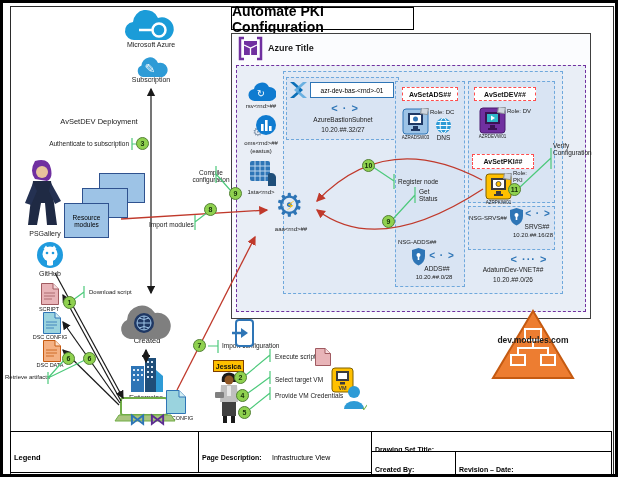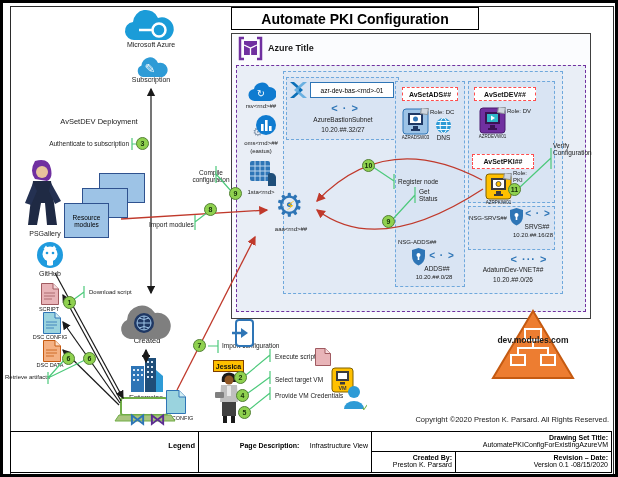--- a/index.html
+++ b/index.html
@@ -12,35 +12,35 @@
   .rt{text-align:right;}
   .b{font-weight:bold;}
   .f45{font-size:4.5px;} .f55{font-size:5.5px;} .f6{font-size:6px;}
   .f65{font-size:6.5px;} .f7{font-size:7px;} .f75{font-size:7.5px;}
   .f9{font-size:9px;} .f14{font-size:14px;}
   .badge{position:absolute;width:13px;height:13px;border-radius:50%;background:#8fd14f;
          border:1px solid #538135;font-size:7px;font-weight:bold;display:flex;align-items:center;
          justify-content:center;color:#15300a;z-index:30;box-sizing:border-box;}
   .region{position:absolute;left:228px;top:30px;width:360px;height:286px;background:#fbfcfe;
           border:1.5px solid #404040;box-sizing:border-box;}
-  .title-box{position:absolute;left:228px;top:4px;width:248px;height:23px;border:1.5px solid #000;
-             background:#fff;display:flex;align-items:center;justify-content:center;box-sizing:border-box;}
+  .title-box{position:absolute;left:228px;top:4px;width:183px;height:23px;border:1.5px solid #000;
+             background:#fff;display:flex;align-items:center;box-sizing:border-box;}
   .rg-box{position:absolute;left:233px;top:62px;width:350px;height:247px;border:1.5px dashed #7030a0;
           background:#e9eef6;box-sizing:border-box;}
   .vnet-box{position:absolute;left:280px;top:68px;width:280px;height:223px;border:1px dashed #6fa8dc;
             background:#e2eaf5;box-sizing:border-box;}
   .subnet-box{position:absolute;border:1px dashed #6fa8dc;background:#d9e4f3;box-sizing:border-box;}
   .avset{position:absolute;border:1.5px dashed #ff4d4d;background:#fff;display:flex;align-items:center;
          justify-content:center;font-size:7px;font-weight:bold;color:#111;box-sizing:border-box;z-index:5;}
   .glyph{color:#2e75b6;font-weight:bold;letter-spacing:1px;}
   .namebox{position:absolute;background:#fff;border:1px solid #2e75b6;display:flex;align-items:center;
            justify-content:center;font-size:6.5px;box-sizing:border-box;}
   .tag-name{position:absolute;background:#ffc000;border:1.5px solid #7f3f00;color:#111;font-weight:bold;
             font-size:7px;display:flex;align-items:center;justify-content:center;box-sizing:border-box;z-index:6;}
-  .tb-cell{position:absolute;border:1px solid #000;box-sizing:border-box;background:#fff;padding:2px 3px;text-align:right;}
+  .tb-cell{position:absolute;border:1px solid #000;box-sizing:border-box;background:#fff;padding:14px 3px;}
   svg{display:block;}
   .lines{position:absolute;left:0;top:0;z-index:20;pointer-events:none;}
   .icon{position:absolute;z-index:10;}
   .glyphfont{font-family:"DejaVu Sans",sans-serif;}
 </style>
 </head>
 <body>
 
 <div class="page">
   <div class="inner-frame"></div>
@@ -398,21 +398,20 @@
       <path d="M42 2 L82 69 H2 Z" fill="#ed7d31" stroke="#c55a11" stroke-width="2"></path>
       <g fill="#ed7d31" stroke="#fff" stroke-width="2">
         <rect x="34" y="20" width="16" height="11"></rect>
         <rect x="20" y="46" width="14" height="10"></rect>
         <rect x="50" y="46" width="14" height="10"></rect>
       </g>
       <path d="M42 31 V39 M27 46 V39 H57 V46" fill="none" stroke="#fff" stroke-width="2"></path>
     </svg>
   </div>
   <div class="lbl ctr b" style="left:484px;top:333px;width:92px;font-size:8.5px;z-index:12;">dev.modules.com</div>
-  <div class="lbl rt f75" style="left:390px;top:413px;width:216px;">Copyright ©2020 Preston K. Parsard. All Rights Reserved.</div>
 
   <svg class="lines" width="618" height="477" viewBox="0 0 618 477">
     <defs>
       <marker id="ab" markerWidth="8" markerHeight="8" refX="6" refY="3.5" orient="auto-start-reverse">
         <path d="M0 0 L7 3.5 L0 7 Z" fill="#1a1a1a"></path>
       </marker>
       <marker id="abe" markerWidth="8" markerHeight="8" refX="6" refY="3.5" orient="auto">
         <path d="M0 0 L7 3.5 L0 7 Z" fill="#1a1a1a"></path>
       </marker>
       <marker id="ar" markerWidth="8" markerHeight="8" refX="6" refY="3.5" orient="auto">

